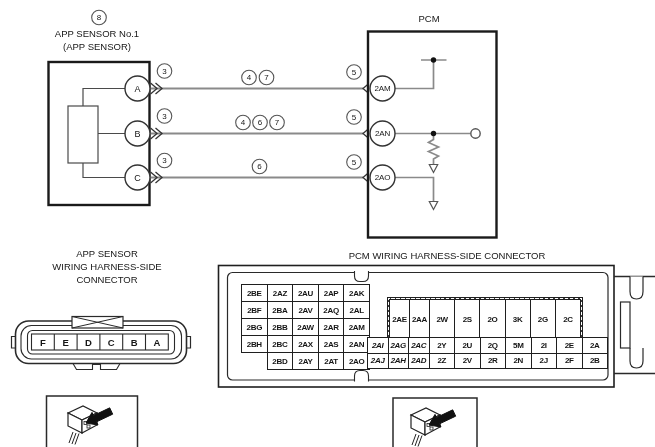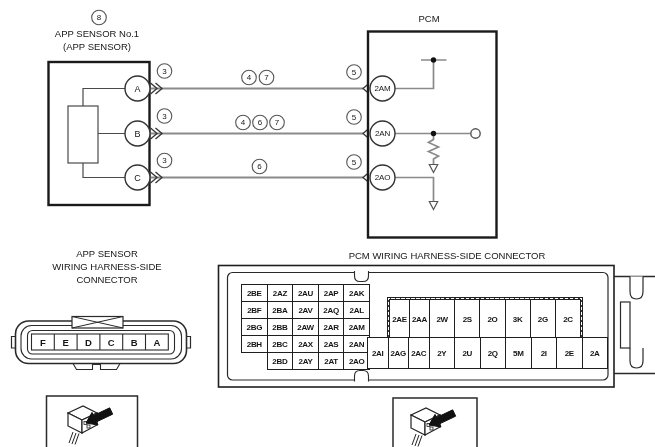--- a/index.html
+++ b/index.html
@@ -21,21 +21,21 @@
          color:#141414;box-sizing:border-box;}
   .pcell:not(:first-child){margin-left:-1px;}
   .pcell.blank{border-color:transparent;background:transparent;}
   #grid-left{left:241px;top:284px;width:129px;height:86px;}
   #hatch-wrap{position:absolute;left:387px;top:273px;width:196px;height:45px;
               box-sizing:border-box;border:1px solid #1f1f1f;padding:1px;
               background:repeating-linear-gradient(45deg,#3a3a3a 0 1px,#ffffff 1px 3.5px);margin-top:24px;}
   #grid-right-top{position:relative;width:100%;height:100%;display:flex;flex-direction:column;}
   #grid-right-top .pcell:nth-child(-n+2){flex:0 0 21px;}
   #grid-right-bottom{left:367px;top:337px;width:241px;height:32px;}
-  #grid-right-bottom .pcell:nth-child(-n+3){flex:0 0 21.5px;}
+  #grid-right-bottom .pcell:nth-child(-n+3){flex:0 0 21.5px;font-style:italic;}
 </style>
 </head>
 <body>
 
 <div id="stage">
 
 <svg id="art" width="655" height="447" viewBox="0 0 655 447">
   <defs>
     <g id="connicon">
       <polygon points="2,10 17,3 31,10 16,17" fill="#fff" stroke="#222" stroke-width="1.2"></polygon>
@@ -245,15 +245,27 @@
         <div class="pcell">2AG</div>
         <div class="pcell">2AC</div>
         <div class="pcell">2Y</div>
         <div class="pcell">2U</div>
         <div class="pcell">2Q</div>
         <div class="pcell">5M</div>
         <div class="pcell">2I</div>
         <div class="pcell">2E</div>
         <div class="pcell">2A</div>
       </div>
+      <div class="prow">
+        <div class="pcell">2AJ</div>
+        <div class="pcell">2AH</div>
+        <div class="pcell">2AD</div>
+        <div class="pcell">2Z</div>
+        <div class="pcell">2V</div>
+        <div class="pcell">2R</div>
+        <div class="pcell">2N</div>
+        <div class="pcell">2J</div>
+        <div class="pcell">2F</div>
+        <div class="pcell">2B</div>
+      </div>
     </div>
 
 </div>
 
 </body></html>

